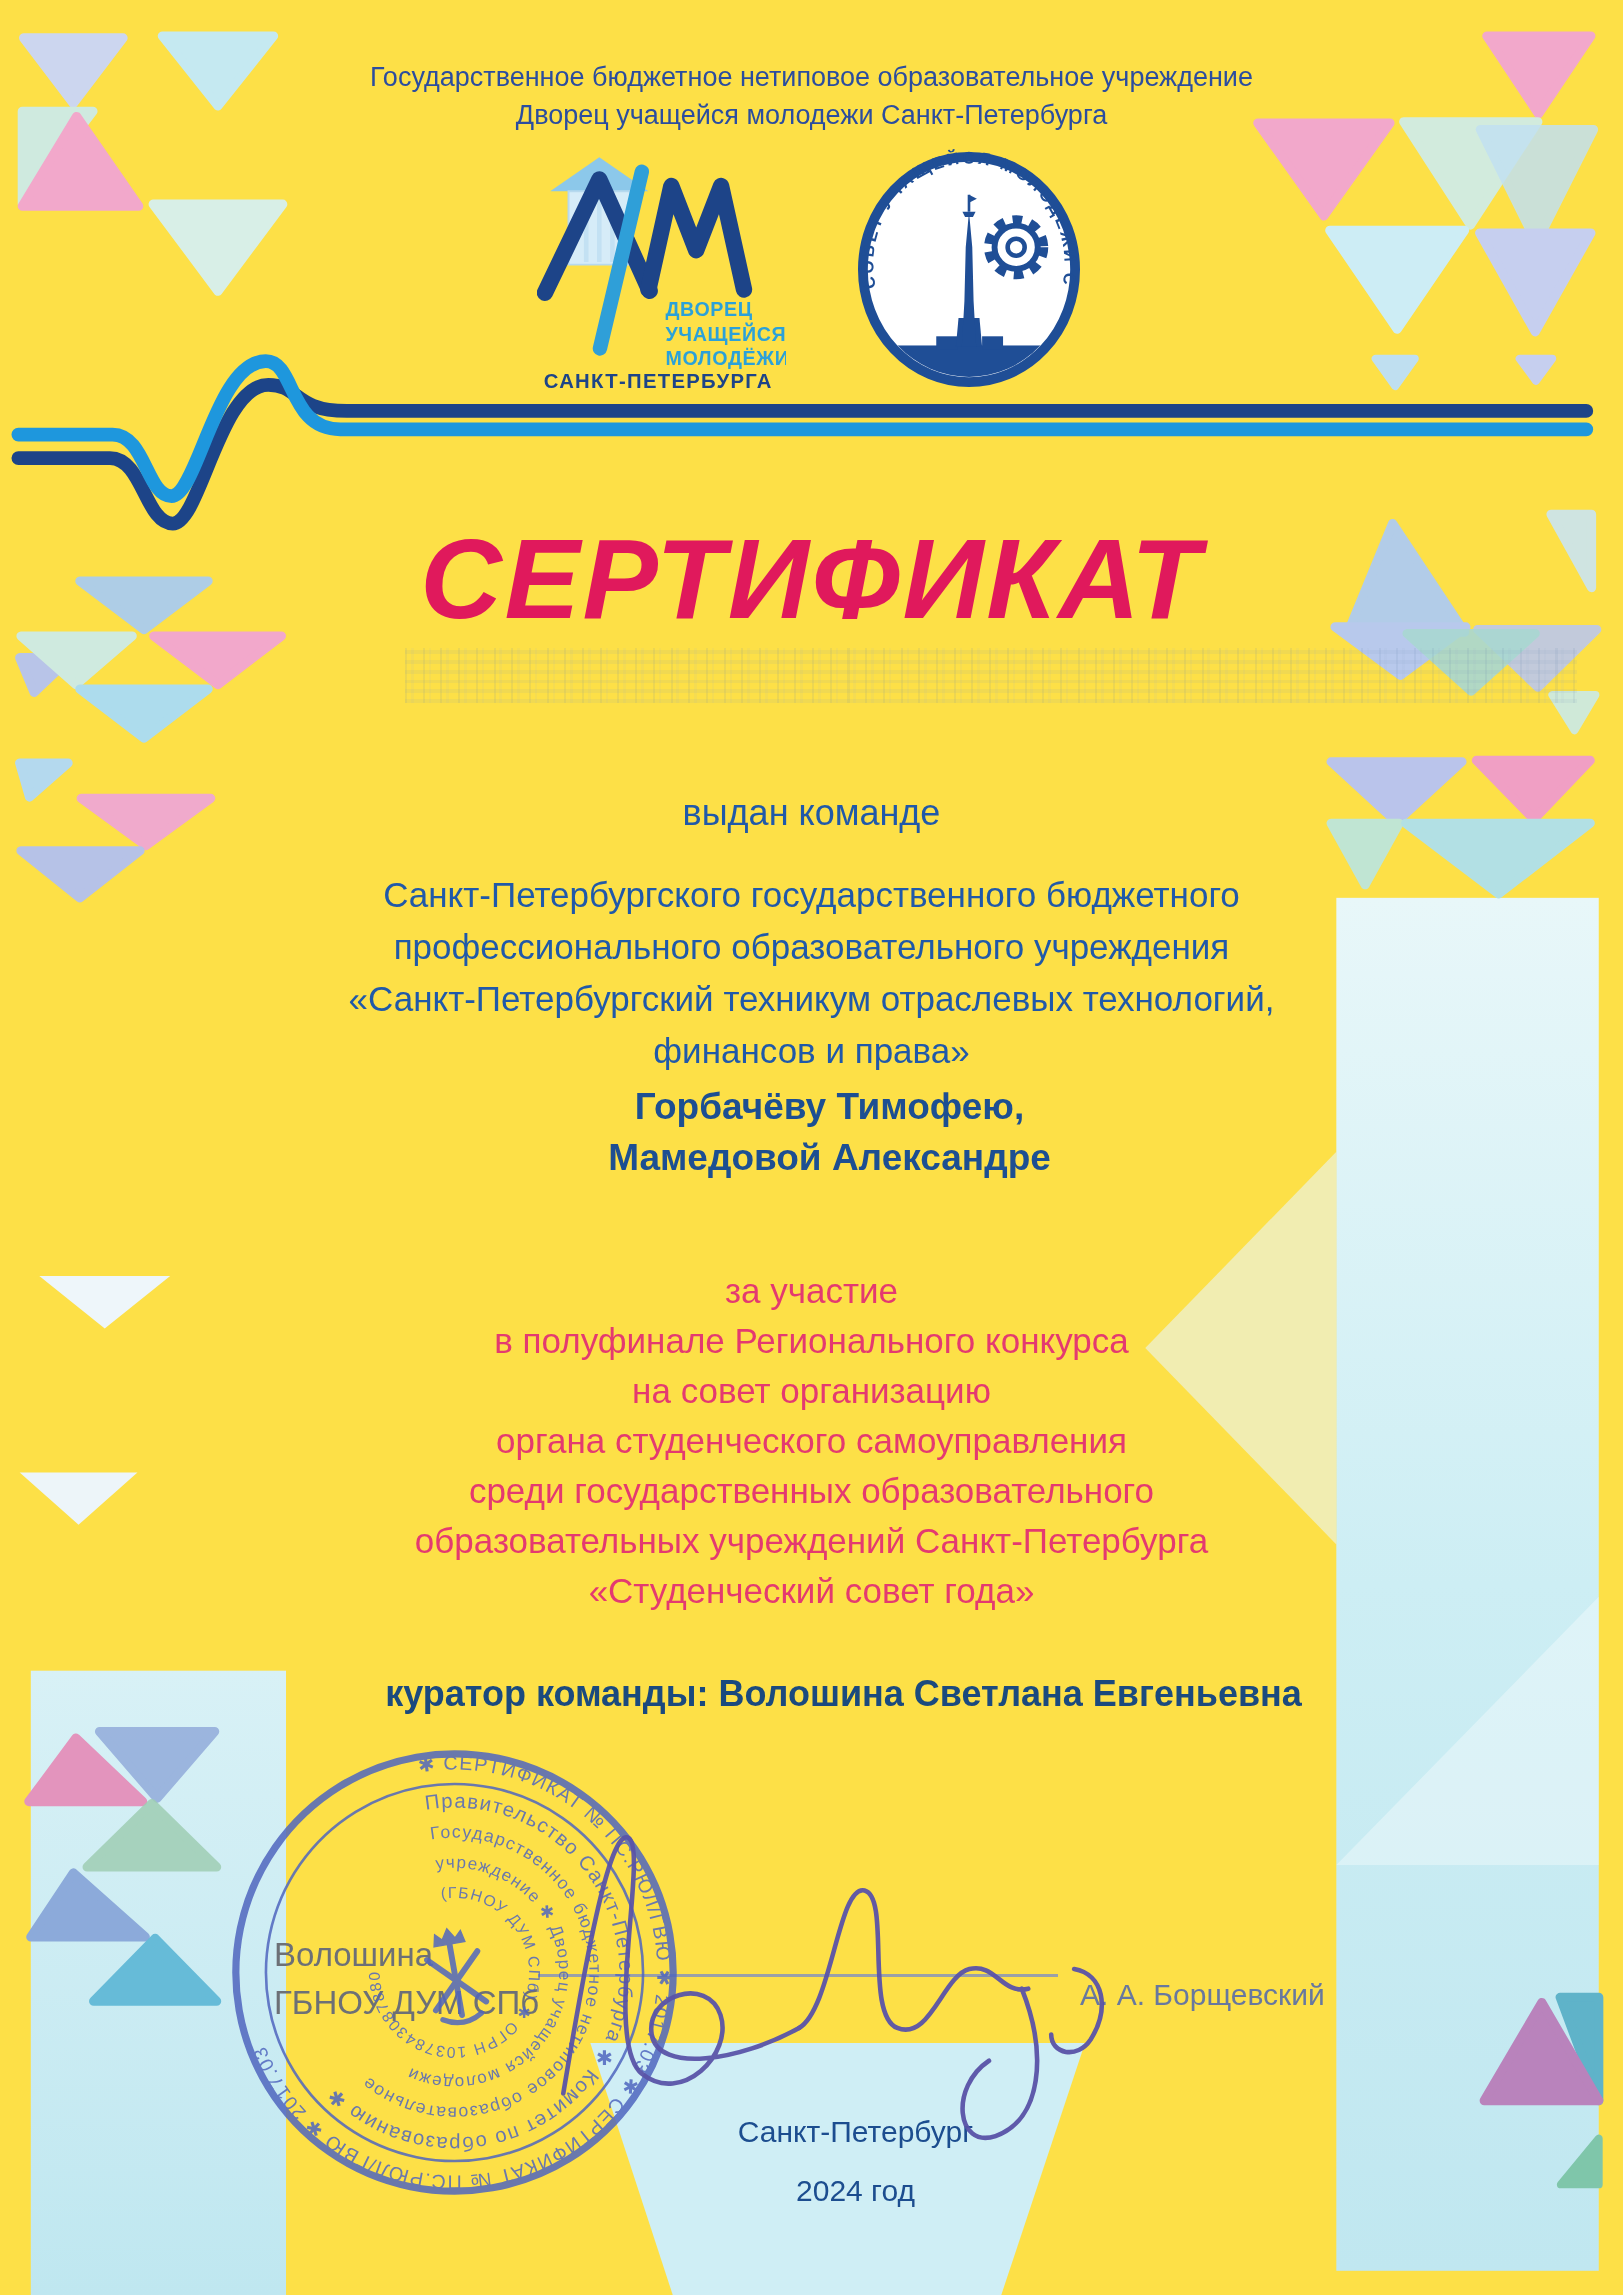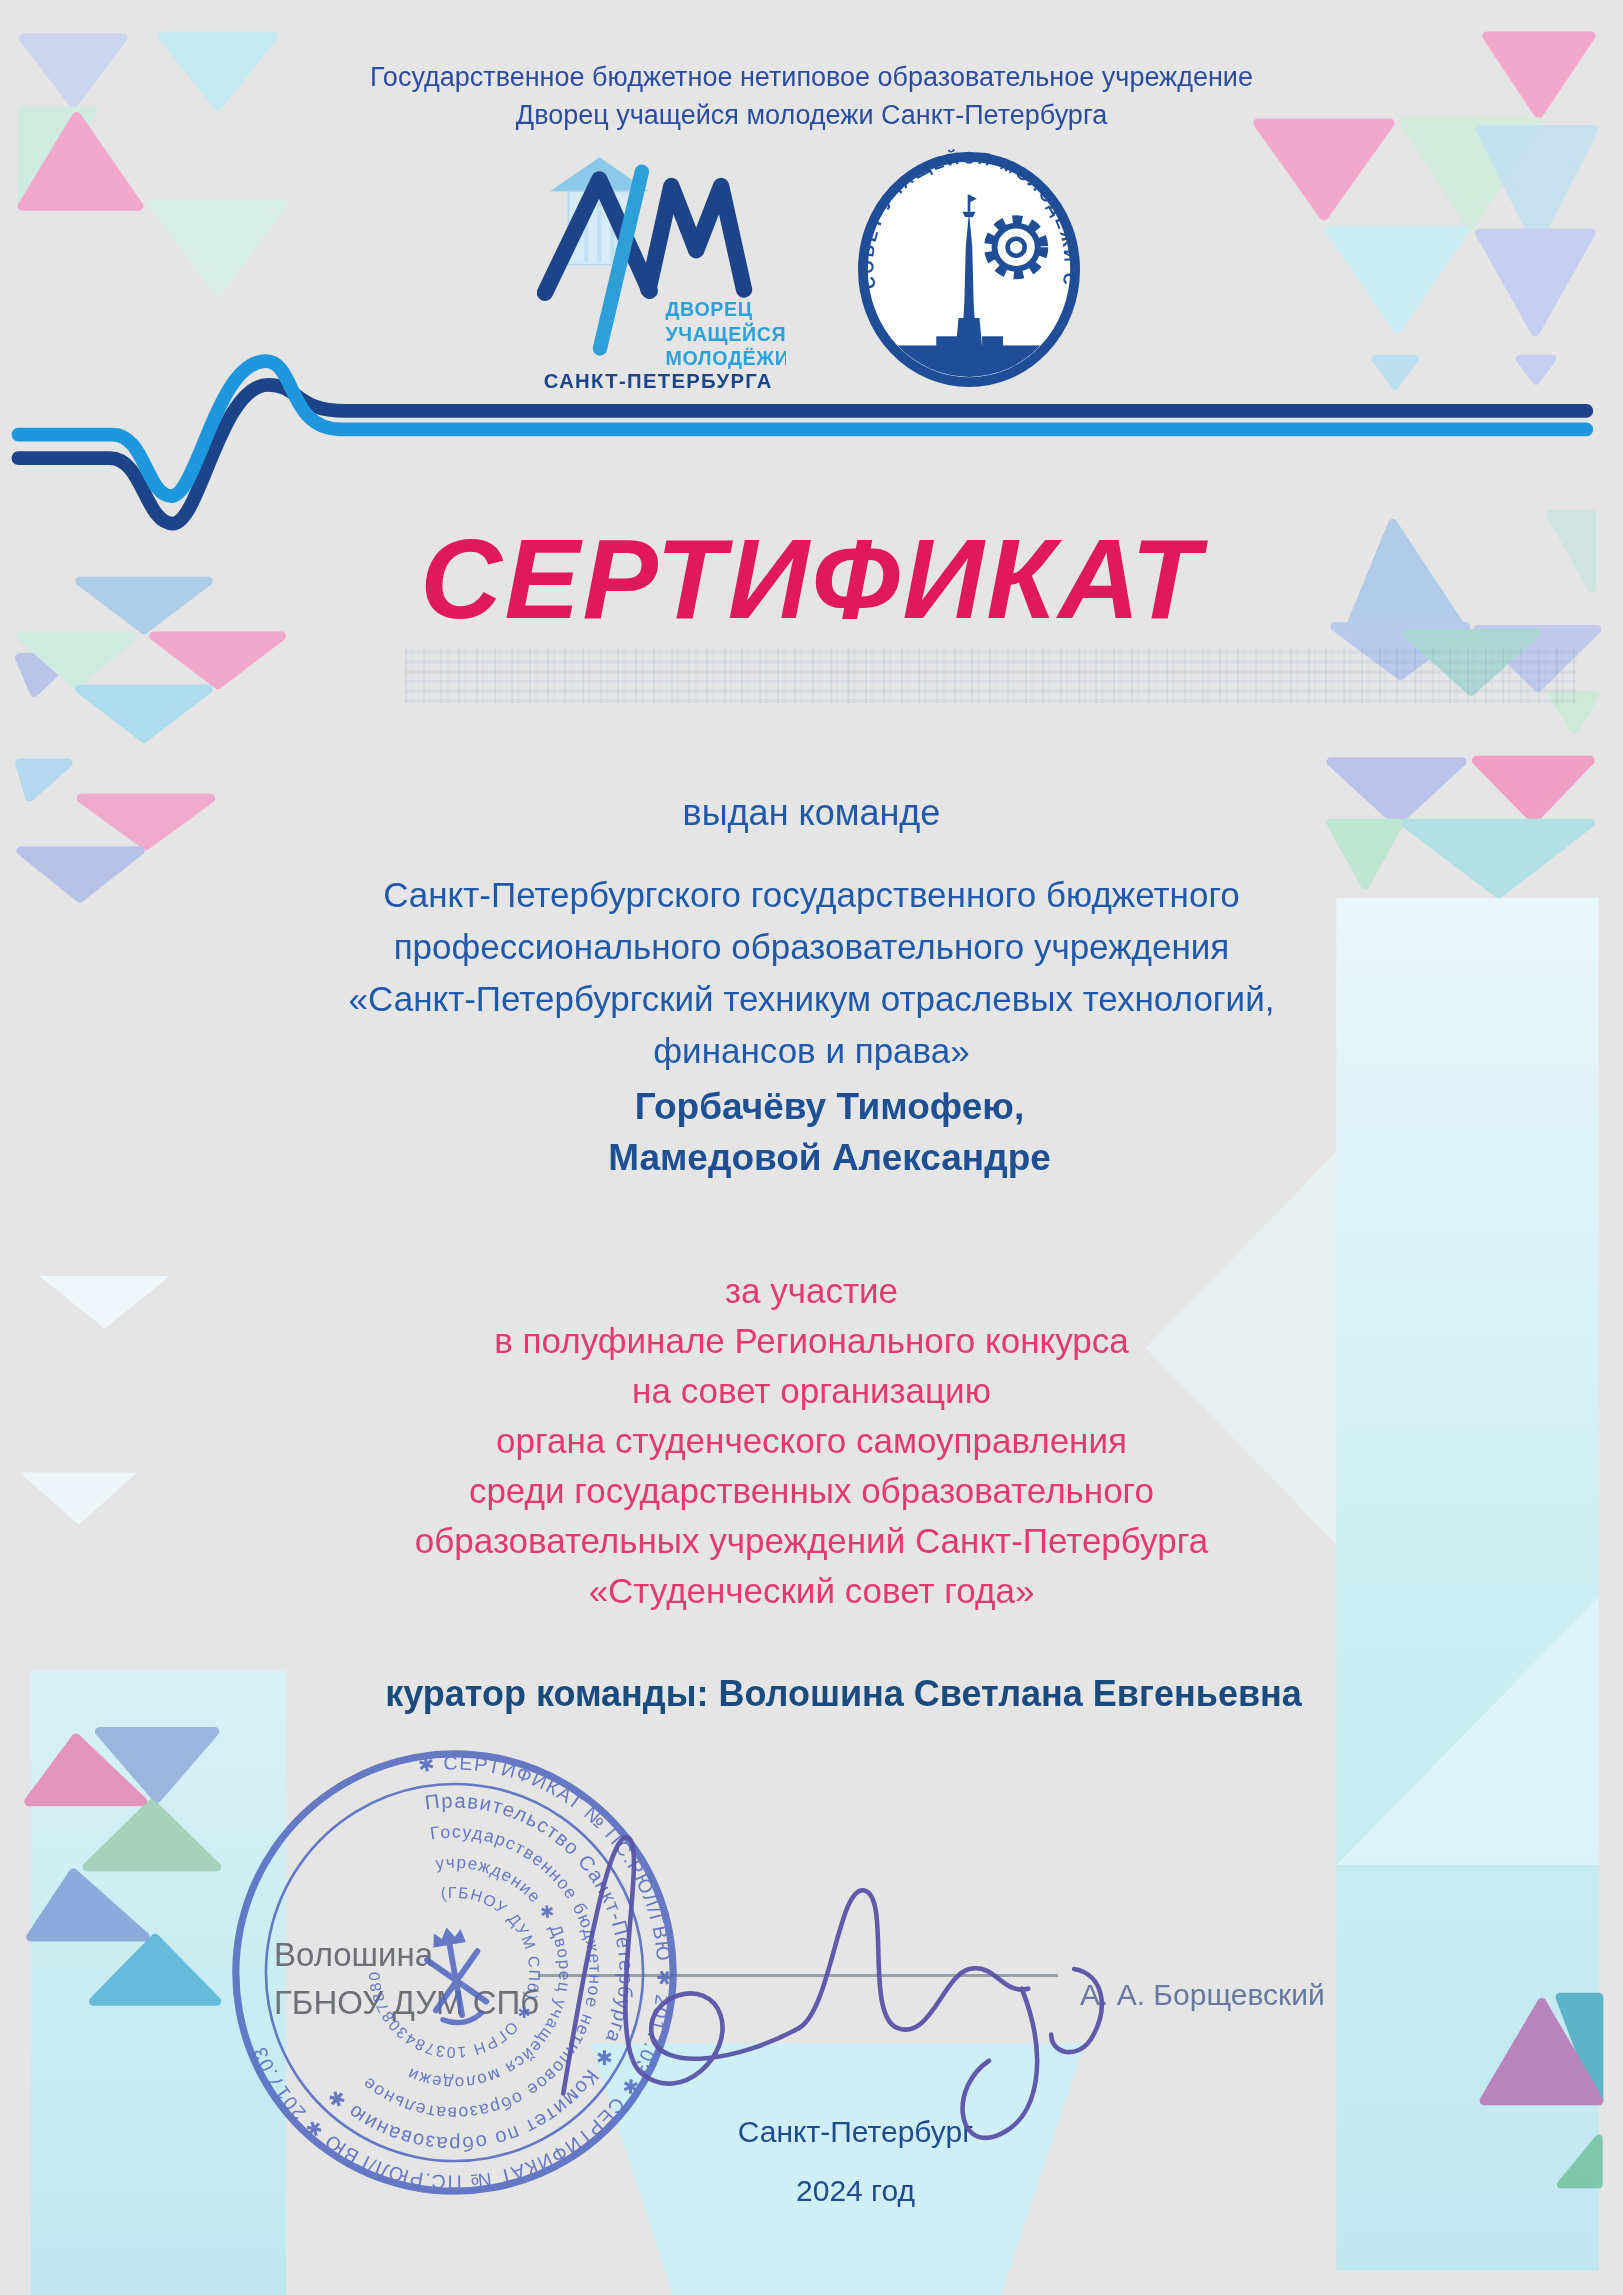--- a/index.html
+++ b/index.html
@@ -1,16 +1,16 @@
 <!DOCTYPE html>
 <html style="font-size:10.5px"><head>
 <meta charset="utf-8">
 <style>
   html,body{margin:0;padding:0;background:#ffffff;}
-  .page{position:relative;width:1623px;height:2295px;background:#e5e5e5;overflow:hidden;
+  .page{position:relative;width:1623px;height:2295px;background:#fde047;overflow:hidden;
         font-family:"Liberation Sans",sans-serif;}
   .abs{position:absolute;}
   .ctext{position:absolute;left:0;width:100%;text-align:center;}
   #decor{position:absolute;left:0;top:0;z-index:0;}
   .org-header{top:58px;font-size:27px;line-height:38px;color:#2b4d9f;z-index:2;}
   .title{top:514px;font-size:113px;font-weight:bold;font-style:italic;color:#e0195c;
          letter-spacing:2.6px;z-index:2;}
   .issued{top:792px;font-size:36px;color:#2059a9;z-index:2;}
   .institution{top:869px;font-size:35px;line-height:52px;color:#2059a9;z-index:2;}
   .recipients{top:1081px;font-size:37px;line-height:51px;font-weight:bold;color:#1d4f92;z-index:2;padding-left:18px;}

